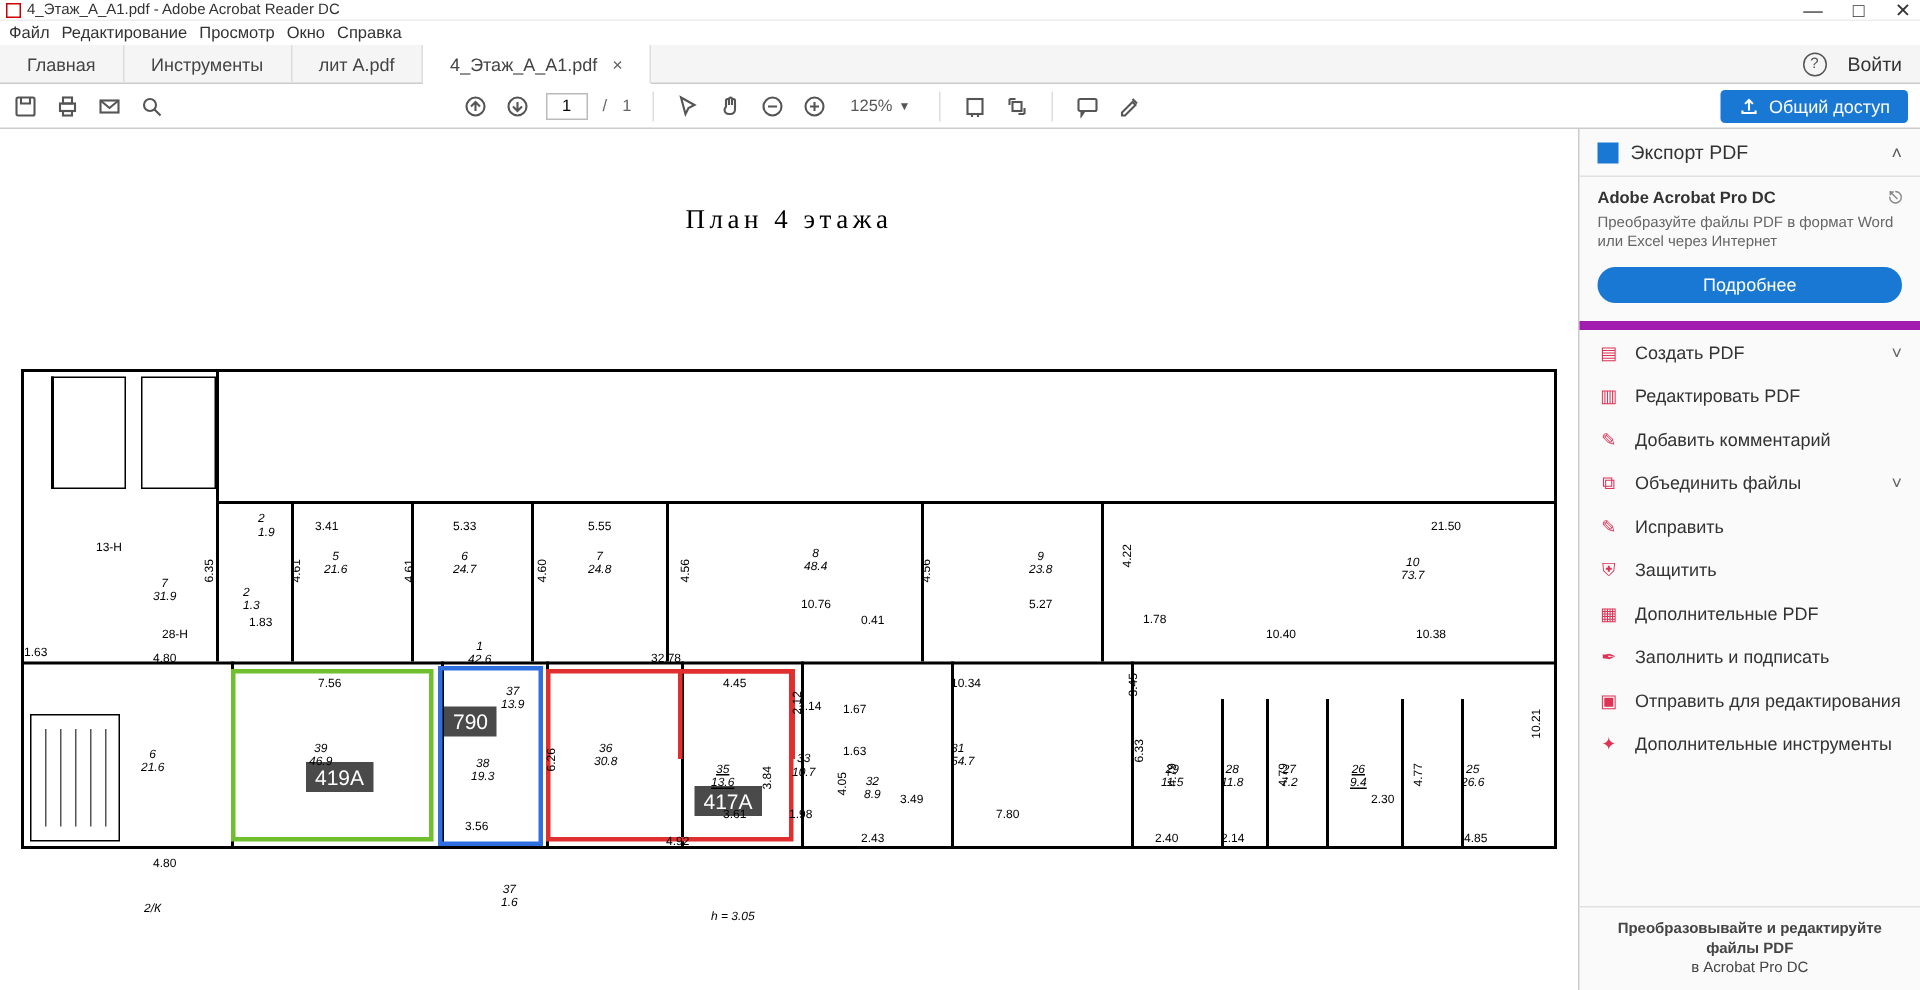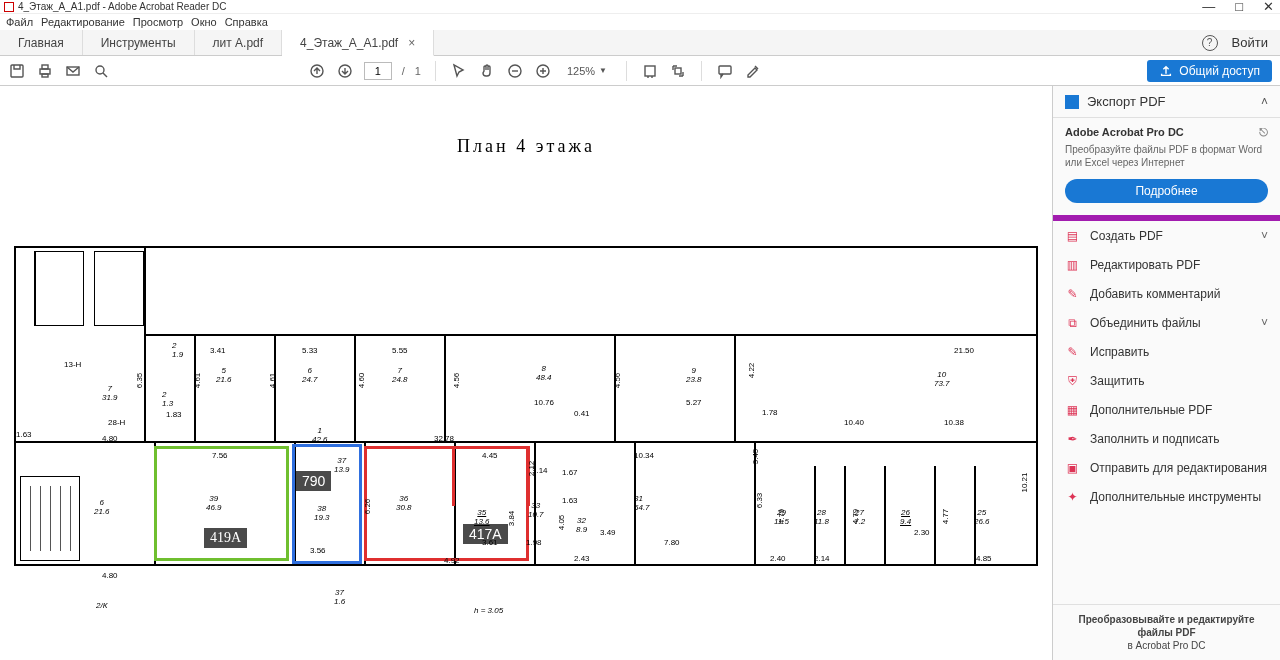--- a/index.html
+++ b/index.html
@@ -272,21 +272,21 @@
         <div class="wall" style="left:26px; top:240px; width:1px; height:65px; background:#555"></div>
         <div class="wall" style="left:36px; top:240px; width:1px; height:65px; background:#555"></div>
         <div class="wall" style="left:46px; top:240px; width:1px; height:65px; background:#555"></div>
         <div class="wall" style="left:56px; top:240px; width:1px; height:65px; background:#555"></div>
 
         <div class="hlbox green" style="left:140px; top:200px; width:135px; height:115px;"></div>
         <div class="hlbox blue" style="left:278px; top:198px; width:70px; height:120px;"></div>
         <div class="hlbox red" style="left:350px; top:200px; width:165px; height:115px;"></div>
         <div class="hlbox red" style="left:438px; top:200px; width:78px; height:60px; border-bottom:none;"></div>
 
-        <div class="roomlabel" style="left:190px; top:282px;font-family:Liberation Serif, serif;">419А</div>
+        <div class="roomlabel" style="left:190px; top:262px;">419А</div>
         <div class="roomlabel" style="left:282px; top:225px;">790</div>
         <div class="roomlabel" style="left:402px; top:278px;margin-left:47px;">417А</div>
 
         <div class="txt" style="left:196px; top:100px;">3.41</div>
         <div class="txt" style="left:288px; top:100px;">5.33</div>
         <div class="txt" style="left:378px; top:100px;">5.55</div>
         <div class="txt" style="left:118px; top:130px; transform:rotate(-90deg);">6.35</div>
         <div class="txt" style="left:176px; top:130px; transform:rotate(-90deg);">4.61</div>
         <div class="txt" style="left:251px; top:130px; transform:rotate(-90deg);">4.61</div>
         <div class="txt" style="left:340px; top:130px; transform:rotate(-90deg);">4.60</div>

